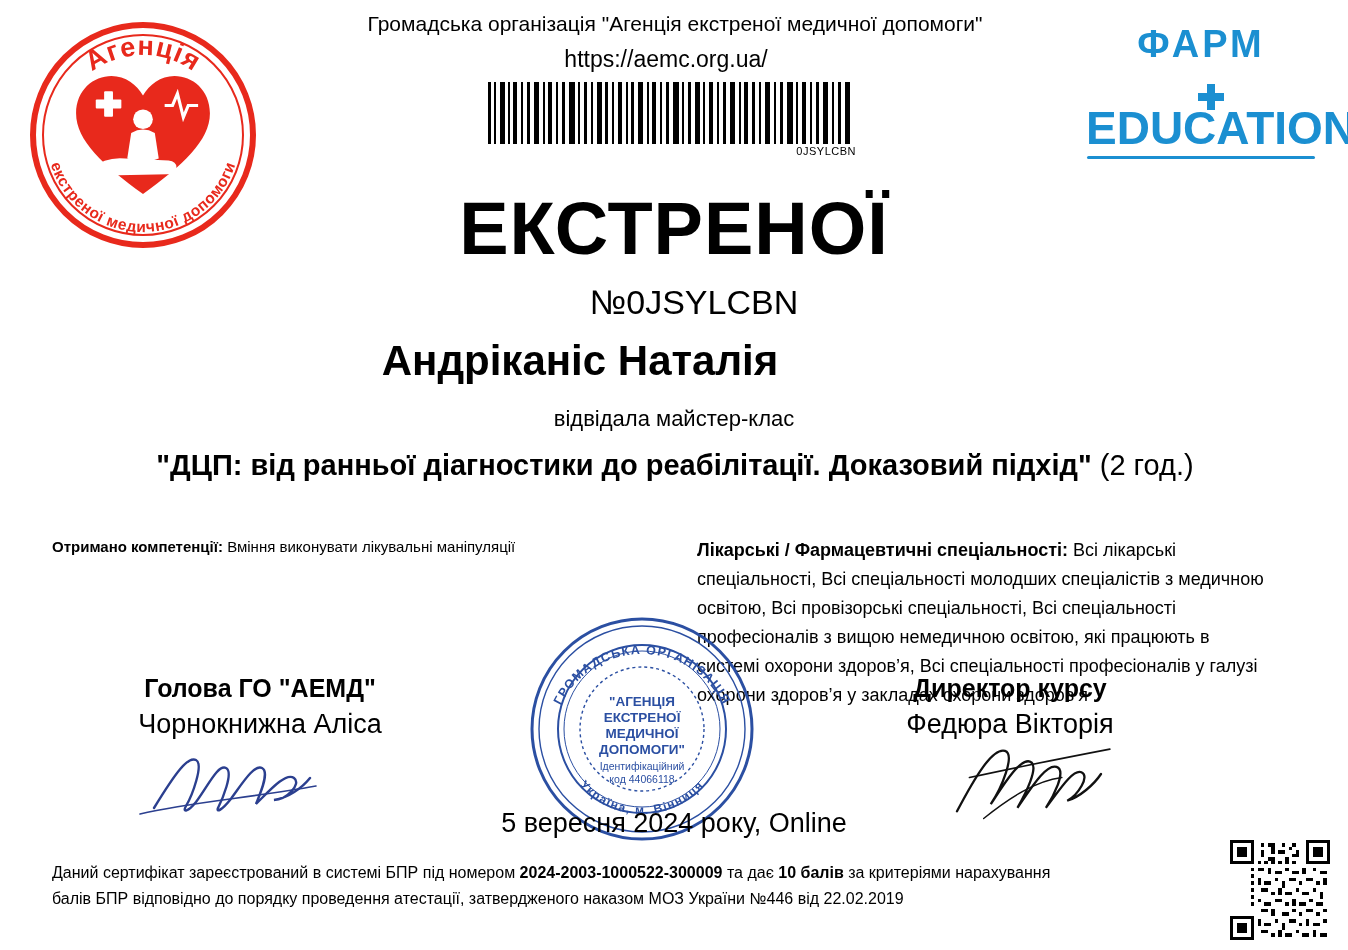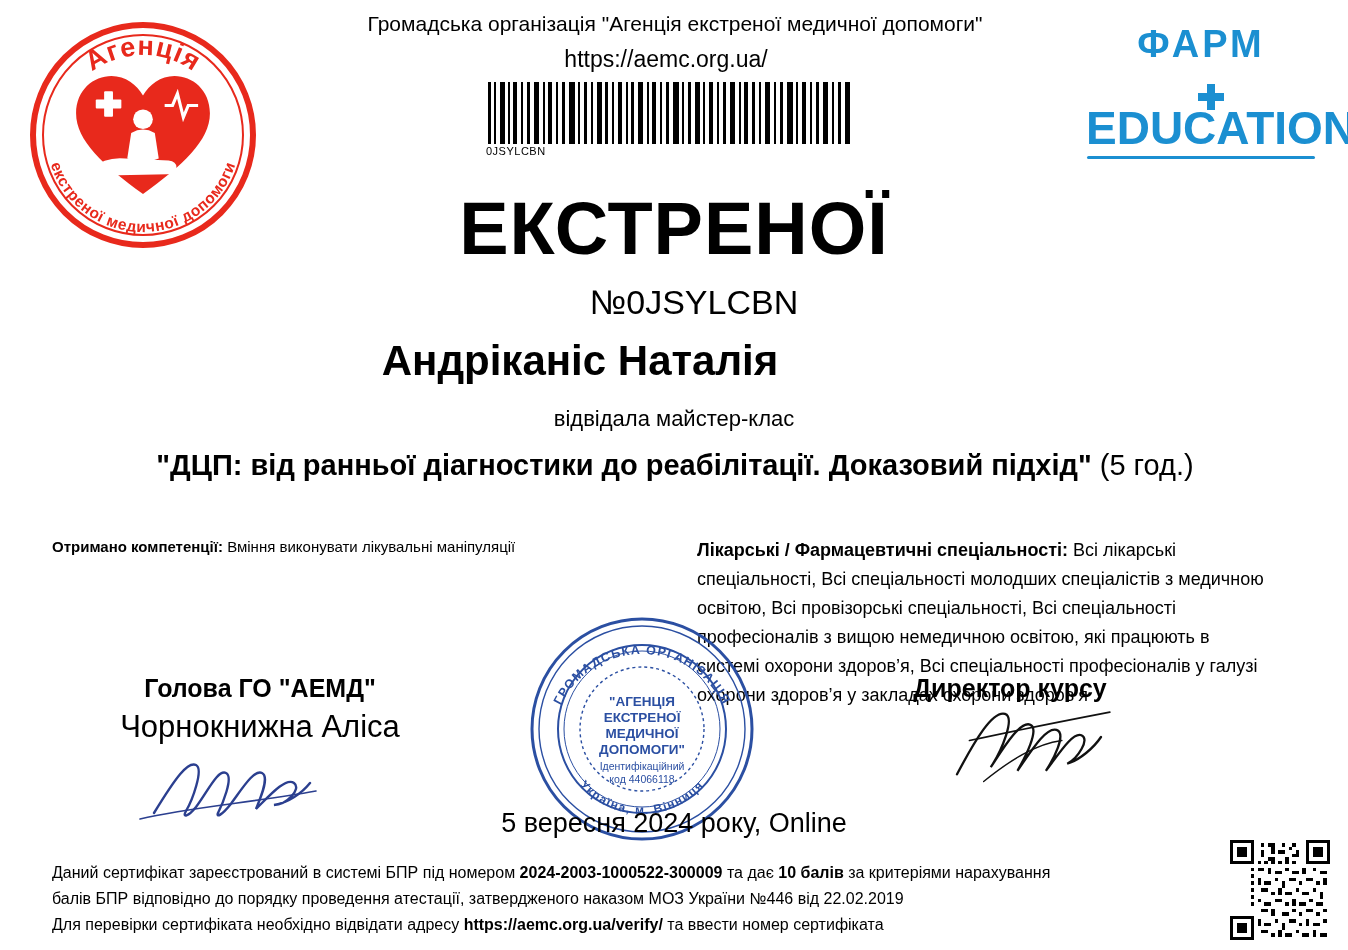--- a/index.html
+++ b/index.html
@@ -82,21 +82,21 @@
     font-weight: bold;
     fill: #e8291c;
   }
 
   
   .barcode-wrap {
     position: absolute;
     top: 82px;
     left: 486px;
     width: 370px;
-    text-align: left;
+    text-align: right;
   }
   .barcode {
     height: 62px;
     width: 368px;
     display: block;
   }
   .barcode-num {
     font-size: 11px;
     letter-spacing: 0.5px;
     margin-top: 1px;
@@ -226,21 +226,21 @@
     top: 674px;
     left: 810px;
     width: 400px;
     text-align: center;
   }
   .sig-role {
     font-size: 25px;
     font-weight: bold;
   }
   .sig-person {
-    font-size: 31px;
+    font-size: 27px;
     margin-top: 6px;
   }
   .sig-scribble {
     margin-top: 2px;
     height: 80px;
   }
 
   
   .stamp {
     position: absolute;
@@ -392,21 +392,21 @@
     <div class="pharm-underline"></div>
   </div>
 </div>
 
 <div class="cert-title">ЕКСТРЕНОЇ</div>
 <div class="cert-number">№0JSYLCBN</div>
 <div class="cert-name">Андріканіс Наталія</div>
 <div class="cert-action">відвідала майстер-клас</div>
 <div class="cert-course">
   <b>"ДЦП: від ранньої діагностики до реабілітації. Доказовий підхід"</b>
-  <span class="hours">(5 год.)</span>
+  <span class="hours">(2 год.)</span>
 </div>
 
 <div class="competency">
   <b>Отримано компетенції:</b>
   <span>Вміння виконувати лікувальні маніпуляції</span>
 </div>
 
 <div class="specialities">
   <b>Лікарські / Фармацевтичні спеціальності:</b>
   <span>Всі лікарські спеціальності, Всі спеціальності молодших спеціалістів з медичною освітою, Всі провізорські спеціальності, Всі спеціальності професіоналів з вищою немедичною освітою, які працюють в системі охорони здоров’я, Всі спеціальності професіоналів у галузі охорони здоров’я у закладах охорони здоров’я</span>
@@ -416,20 +416,21 @@
   <div class="sig-role">Голова ГО "АЕМД"</div>
   <div class="sig-person">Чорнокнижна Аліса</div>
   <svg class="sig-scribble" viewBox="0 0 260 80">
     <path d="M24 66 C 46 30, 58 14, 66 18 C 74 22, 62 54, 56 64 C 52 71, 58 70, 66 60 C 78 44, 88 22, 96 26 C 104 30, 92 58, 88 66 C 86 71, 92 68, 100 58 C 112 42, 124 22, 132 26 C 140 30, 130 52, 126 62 C 140 48, 156 30, 164 36 C 172 42, 156 58, 144 58 C 158 56, 172 46, 180 36" fill="none" stroke="#2b3f8f" stroke-width="2.4" stroke-linecap="round"></path>
     <path d="M10 72 C 60 60, 120 56, 186 44" fill="none" stroke="#2b3f8f" stroke-width="1.6" stroke-linecap="round"></path>
   </svg>
 </div>
 
 <div class="sig-right">
   <div class="sig-role">Директор курсу</div>
+  <div class="sig-person">Федюра Вікторія</div>
   <svg class="sig-scribble" viewBox="0 0 300 90">
     <path d="M90 78 C 110 40, 130 6, 144 10 C 156 14, 140 52, 128 70 C 140 52, 160 18, 172 22 C 184 26, 166 60, 158 74 C 172 54, 190 24, 202 28 C 214 32, 198 62, 190 74 C 204 56, 220 30, 230 34 C 240 38, 226 60, 214 66 C 228 62, 244 48, 252 36" fill="none" stroke="#111111" stroke-width="2.6" stroke-linecap="round"></path>
     <path d="M104 40 C 150 30, 210 18, 262 8" fill="none" stroke="#111111" stroke-width="1.8" stroke-linecap="round"></path>
     <path d="M120 86 C 150 62, 178 44, 208 40" fill="none" stroke="#111111" stroke-width="1.6" stroke-linecap="round"></path>
   </svg>
 </div>
 
 <svg class="stamp" viewBox="0 0 230 230">
   <defs>
     <path id="stampTop" d="M 25 130 A 90 90 0 0 1 205 130"></path>
@@ -456,23 +457,20 @@
   </g>
 </svg>
 
 <div class="cert-date">5 вересня 2024 року, Online</div>
 
 <div class="footer">
   <div>
     <span>Даний сертифікат зареєстрований в системі БПР під номером </span><b>2024-2003-1000522-300009</b><span> та дає </span><b>10 балів</b><span> за критеріями нарахування</span>
   </div>
   <div>балів БПР відповідно до порядку проведення атестації, затвердженого наказом МОЗ України №446 від 22.02.2019</div>
-  <div>
-    <span>Для перевірки сертифіката необхідно відвідати адресу </span><b>https://aemc.org.ua/verify/</b><span> та ввести номер сертифіката</span>
-  </div>
 </div>
 
 <svg class="qr" viewBox="0 0 29 29" shape-rendering="crispEdges">
   <rect width="29" height="29" fill="#ffffff"></rect>
   <g fill="#000000">
 
     <rect x="0" y="0" width="7" height="1"></rect>
       <rect x="0" y="6" width="7" height="1"></rect>
     <rect x="0" y="0" width="1" height="7"></rect>
       <rect x="6" y="0" width="1" height="7"></rect>

